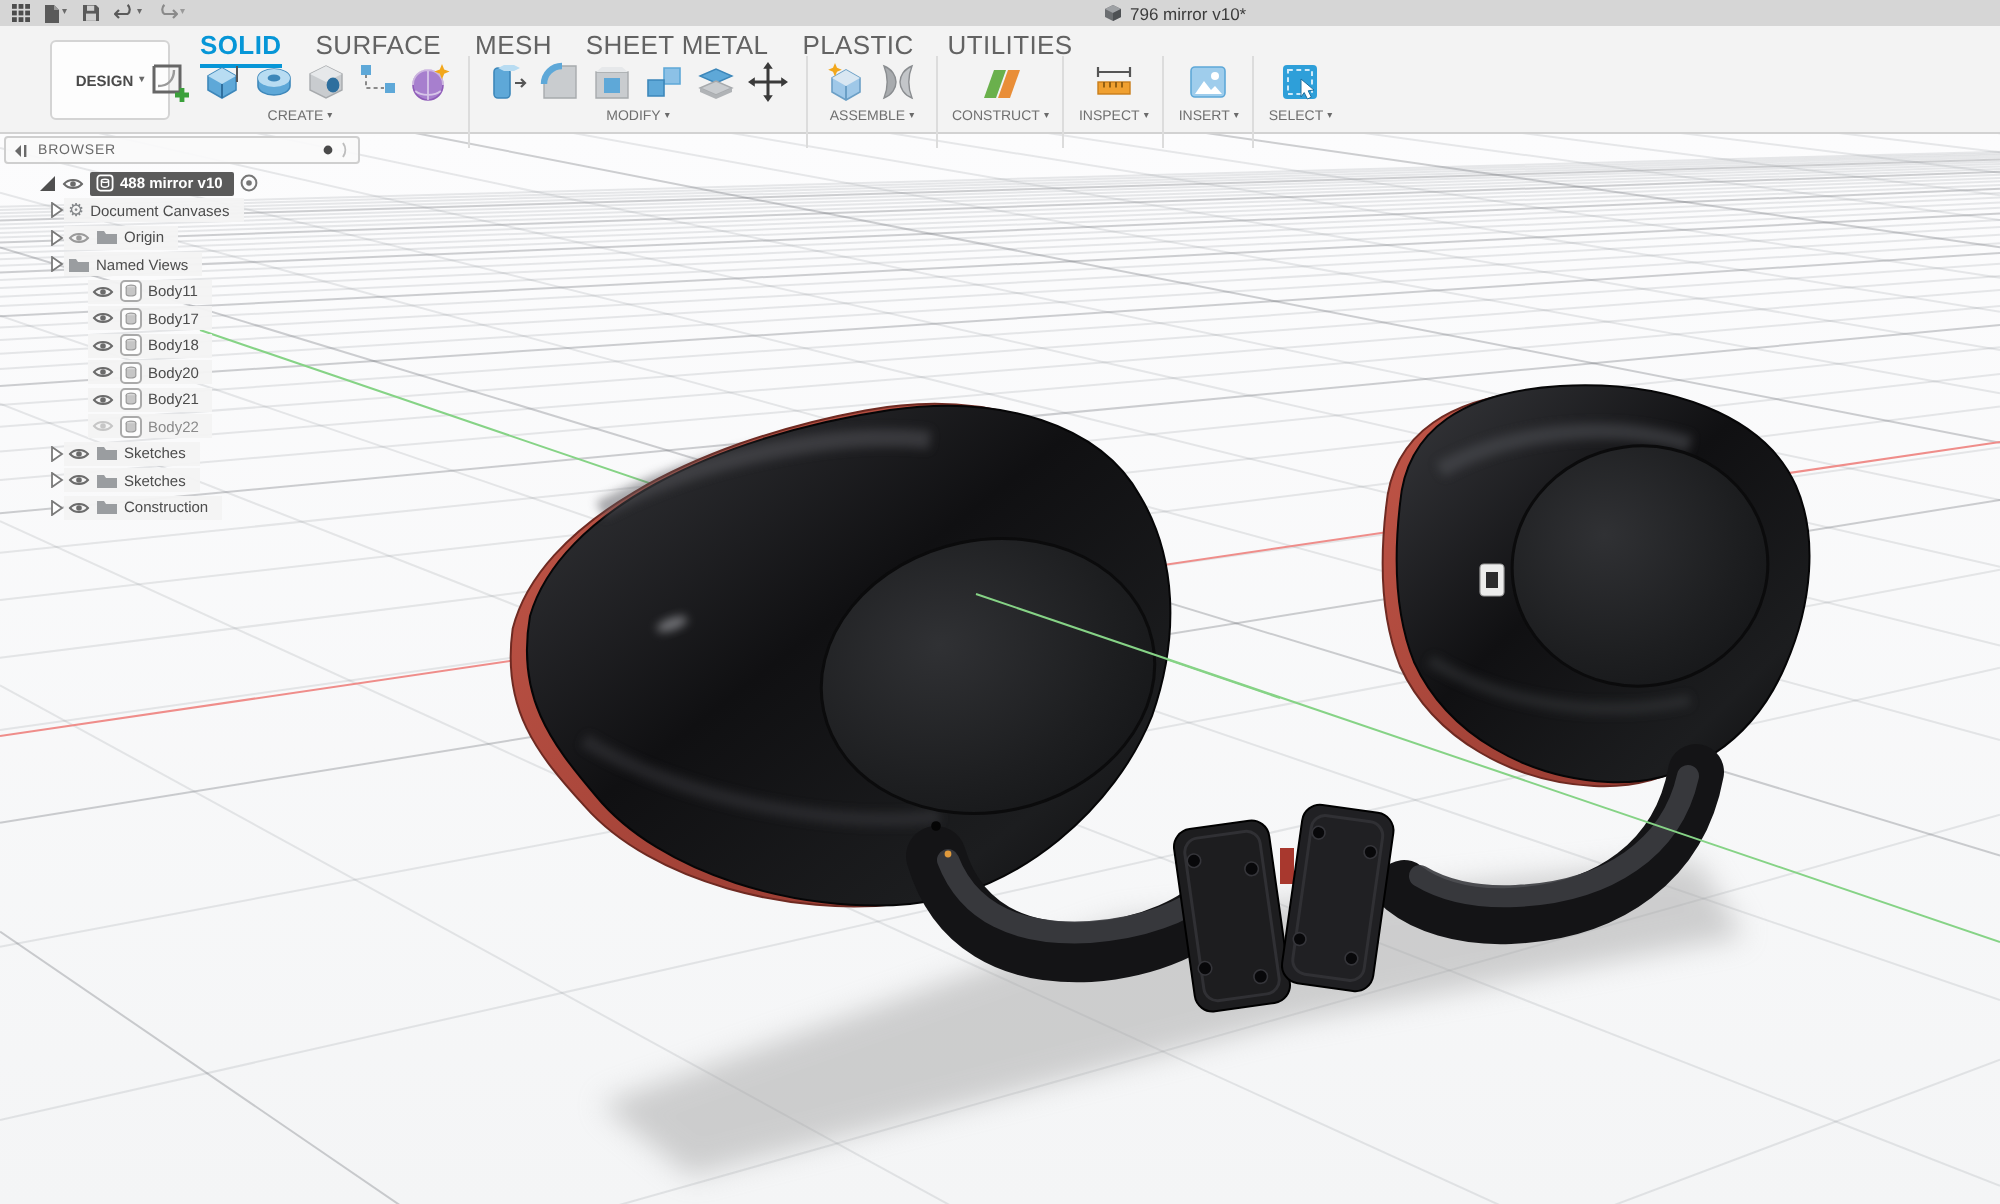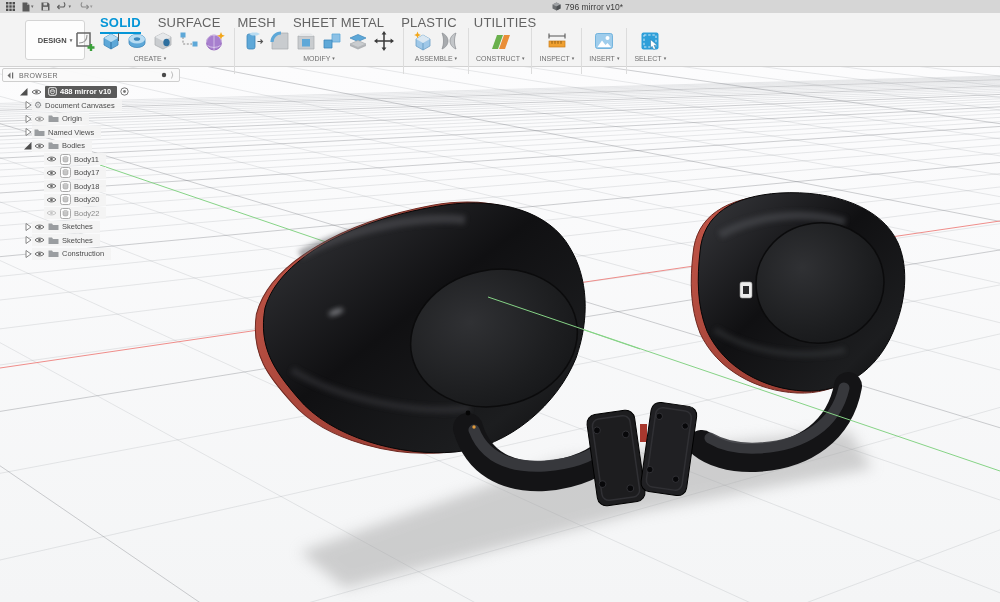--- a/index.html
+++ b/index.html
@@ -569,37 +569,20 @@
           </svg>
         </span>
       <span class="pill">
           <svg width="11" height="9">
             <path d="M0.5,1.5 h3.5 l1,1.5 h5.5 v5 h-10 z" fill="#9a9da0"></path>
           </svg>
           <span>Named Views</span>
         </span>
     </div>
 
-    <div class="trow ind2">
-      <span class="tri">
-          <svg width="8" height="8">
-            <polygon points="0,7.5 7.5,7.5 7.5,0" fill="#4f4f4f"></polygon>
-          </svg>
-        </span>
-      <span class="pill">
-          <svg width="11" height="8">
-            <path d="M1,4 C3.2,1.4 7.8,1.4 10,4 C7.8,6.6 3.2,6.6 1,4 z" fill="none" stroke="#6b6b6b"></path>
-            <circle cx="5.5" cy="4" r="1.4" fill="#6b6b6b"></circle>
-          </svg>
-          <svg width="11" height="9">
-            <path d="M0.5,1.5 h3.5 l1,1.5 h5.5 v5 h-10 z" fill="#9a9da0"></path>
-          </svg>
-          <span>Bodies</span>
-        </span>
-    </div>
 
     <div class="trow ind3">
       <span class="pill">
           <svg width="11" height="8">
             <path d="M1,4 C3.2,1.4 7.8,1.4 10,4 C7.8,6.6 3.2,6.6 1,4 z" fill="none" stroke="#6b6b6b"></path>
             <circle cx="5.5" cy="4" r="1.4" fill="#6b6b6b"></circle>
           </svg>
           <svg width="11" height="11">
             <rect x="0.5" y="0.5" width="10" height="10" rx="2" fill="#fdfdfd" stroke="#aaa"></rect>
             <ellipse cx="5.5" cy="3.6" rx="2.4" ry="1" fill="#d8d8d8" stroke="#9a9a9a" stroke-width="0.6"></ellipse>
@@ -644,30 +627,44 @@
           </svg>
           <svg width="11" height="11">
             <rect x="0.5" y="0.5" width="10" height="10" rx="2" fill="#fdfdfd" stroke="#aaa"></rect>
             <ellipse cx="5.5" cy="3.6" rx="2.4" ry="1" fill="#d8d8d8" stroke="#9a9a9a" stroke-width="0.6"></ellipse>
             <path d="M3.1,3.6 v3.4 a2.4,1 0 0 0 4.8,0 V3.6" fill="#c6c6c6" stroke="#9a9a9a" stroke-width="0.6"></path>
           </svg>
           <span>Body20</span>
         </span>
     </div>
     <div class="trow ind3">
-      <span class="pill" style="color:#8a8a8a">
-          <svg width="11" height="8">
-            <path d="M1,4 C3.2,1.4 7.8,1.4 10,4 C7.8,6.6 3.2,6.6 1,4 z" fill="none" stroke="#c6c6c6"></path>
-            <circle cx="5.5" cy="4" r="1.4" fill="#c6c6c6"></circle>
+      <span class="pill">
+          <svg width="11" height="8">
+            <path d="M1,4 C3.2,1.4 7.8,1.4 10,4 C7.8,6.6 3.2,6.6 1,4 z" fill="none" stroke="#6b6b6b"></path>
+            <circle cx="5.5" cy="4" r="1.4" fill="#6b6b6b"></circle>
           </svg>
           <svg width="11" height="11">
             <rect x="0.5" y="0.5" width="10" height="10" rx="2" fill="#fdfdfd" stroke="#aaa"></rect>
             <ellipse cx="5.5" cy="3.6" rx="2.4" ry="1" fill="#d8d8d8" stroke="#9a9a9a" stroke-width="0.6"></ellipse>
             <path d="M3.1,3.6 v3.4 a2.4,1 0 0 0 4.8,0 V3.6" fill="#c6c6c6" stroke="#9a9a9a" stroke-width="0.6"></path>
           </svg>
+          <span>Body21</span>
+        </span>
+    </div>
+    <div class="trow ind3">
+      <span class="pill" style="color:#8a8a8a">
+          <svg width="11" height="8">
+            <path d="M1,4 C3.2,1.4 7.8,1.4 10,4 C7.8,6.6 3.2,6.6 1,4 z" fill="none" stroke="#c6c6c6"></path>
+            <circle cx="5.5" cy="4" r="1.4" fill="#c6c6c6"></circle>
+          </svg>
+          <svg width="11" height="11">
+            <rect x="0.5" y="0.5" width="10" height="10" rx="2" fill="#fdfdfd" stroke="#aaa"></rect>
+            <ellipse cx="5.5" cy="3.6" rx="2.4" ry="1" fill="#d8d8d8" stroke="#9a9a9a" stroke-width="0.6"></ellipse>
+            <path d="M3.1,3.6 v3.4 a2.4,1 0 0 0 4.8,0 V3.6" fill="#c6c6c6" stroke="#9a9a9a" stroke-width="0.6"></path>
+          </svg>
           <span>Body22</span>
         </span>
     </div>
 
     <div class="trow ind2">
       <span class="tri">
           <svg width="7" height="8">
             <polygon points="1,0.5 6,4 1,7.5" fill="#fff" stroke="#7a7a7a" stroke-width="0.9"></polygon>
           </svg>
         </span>

